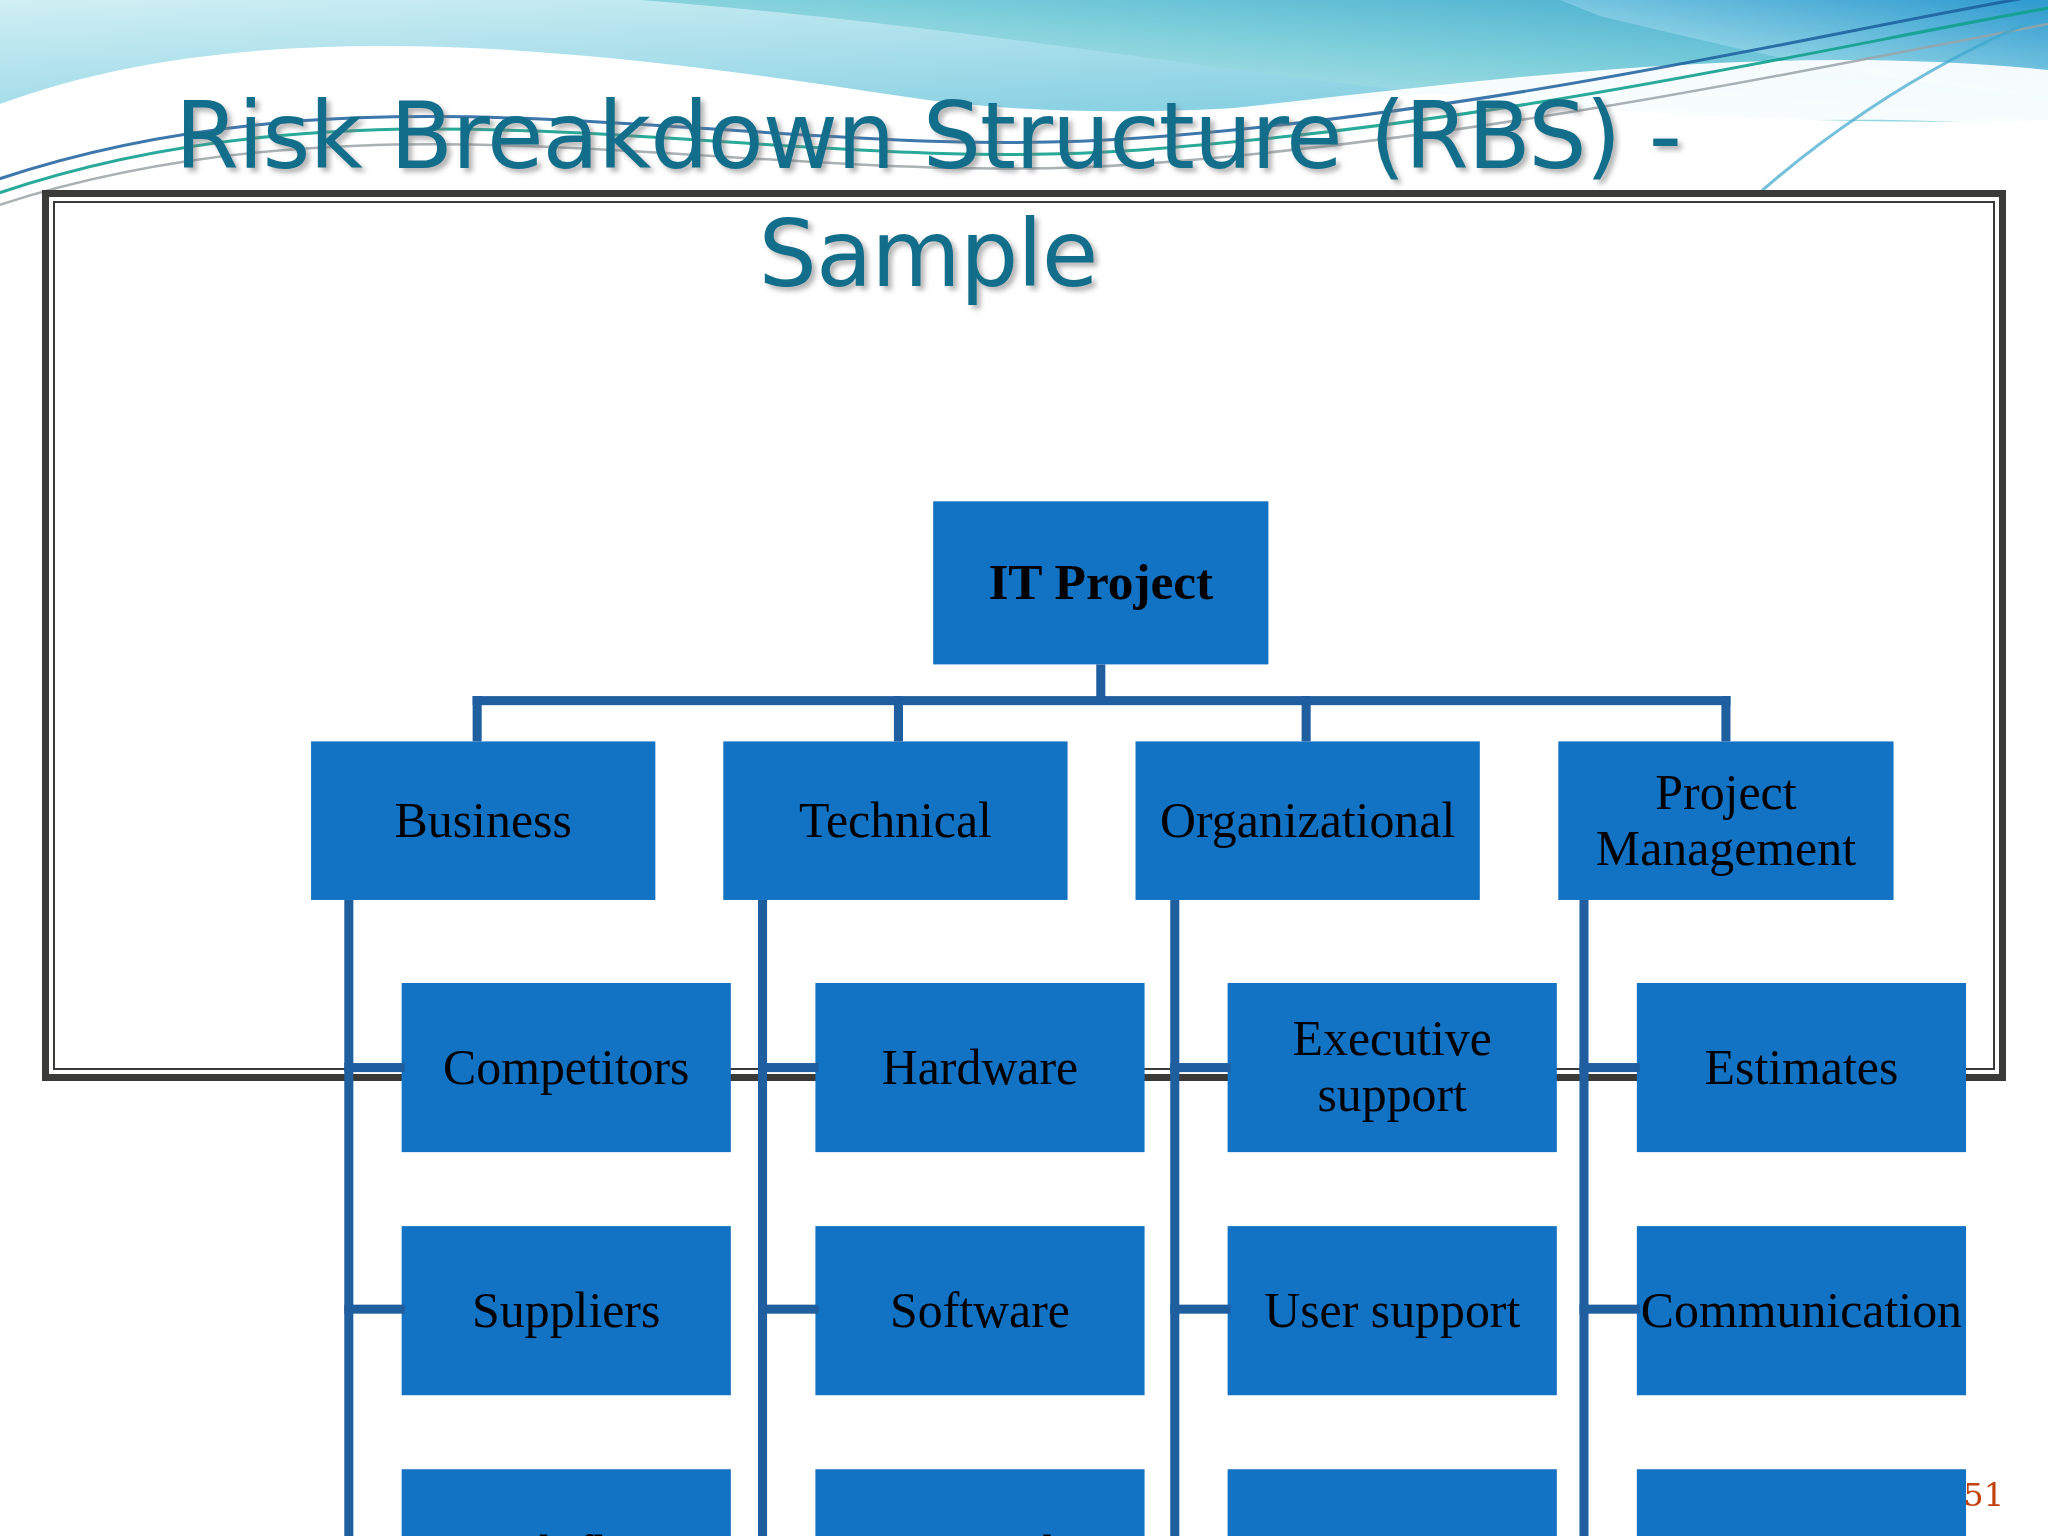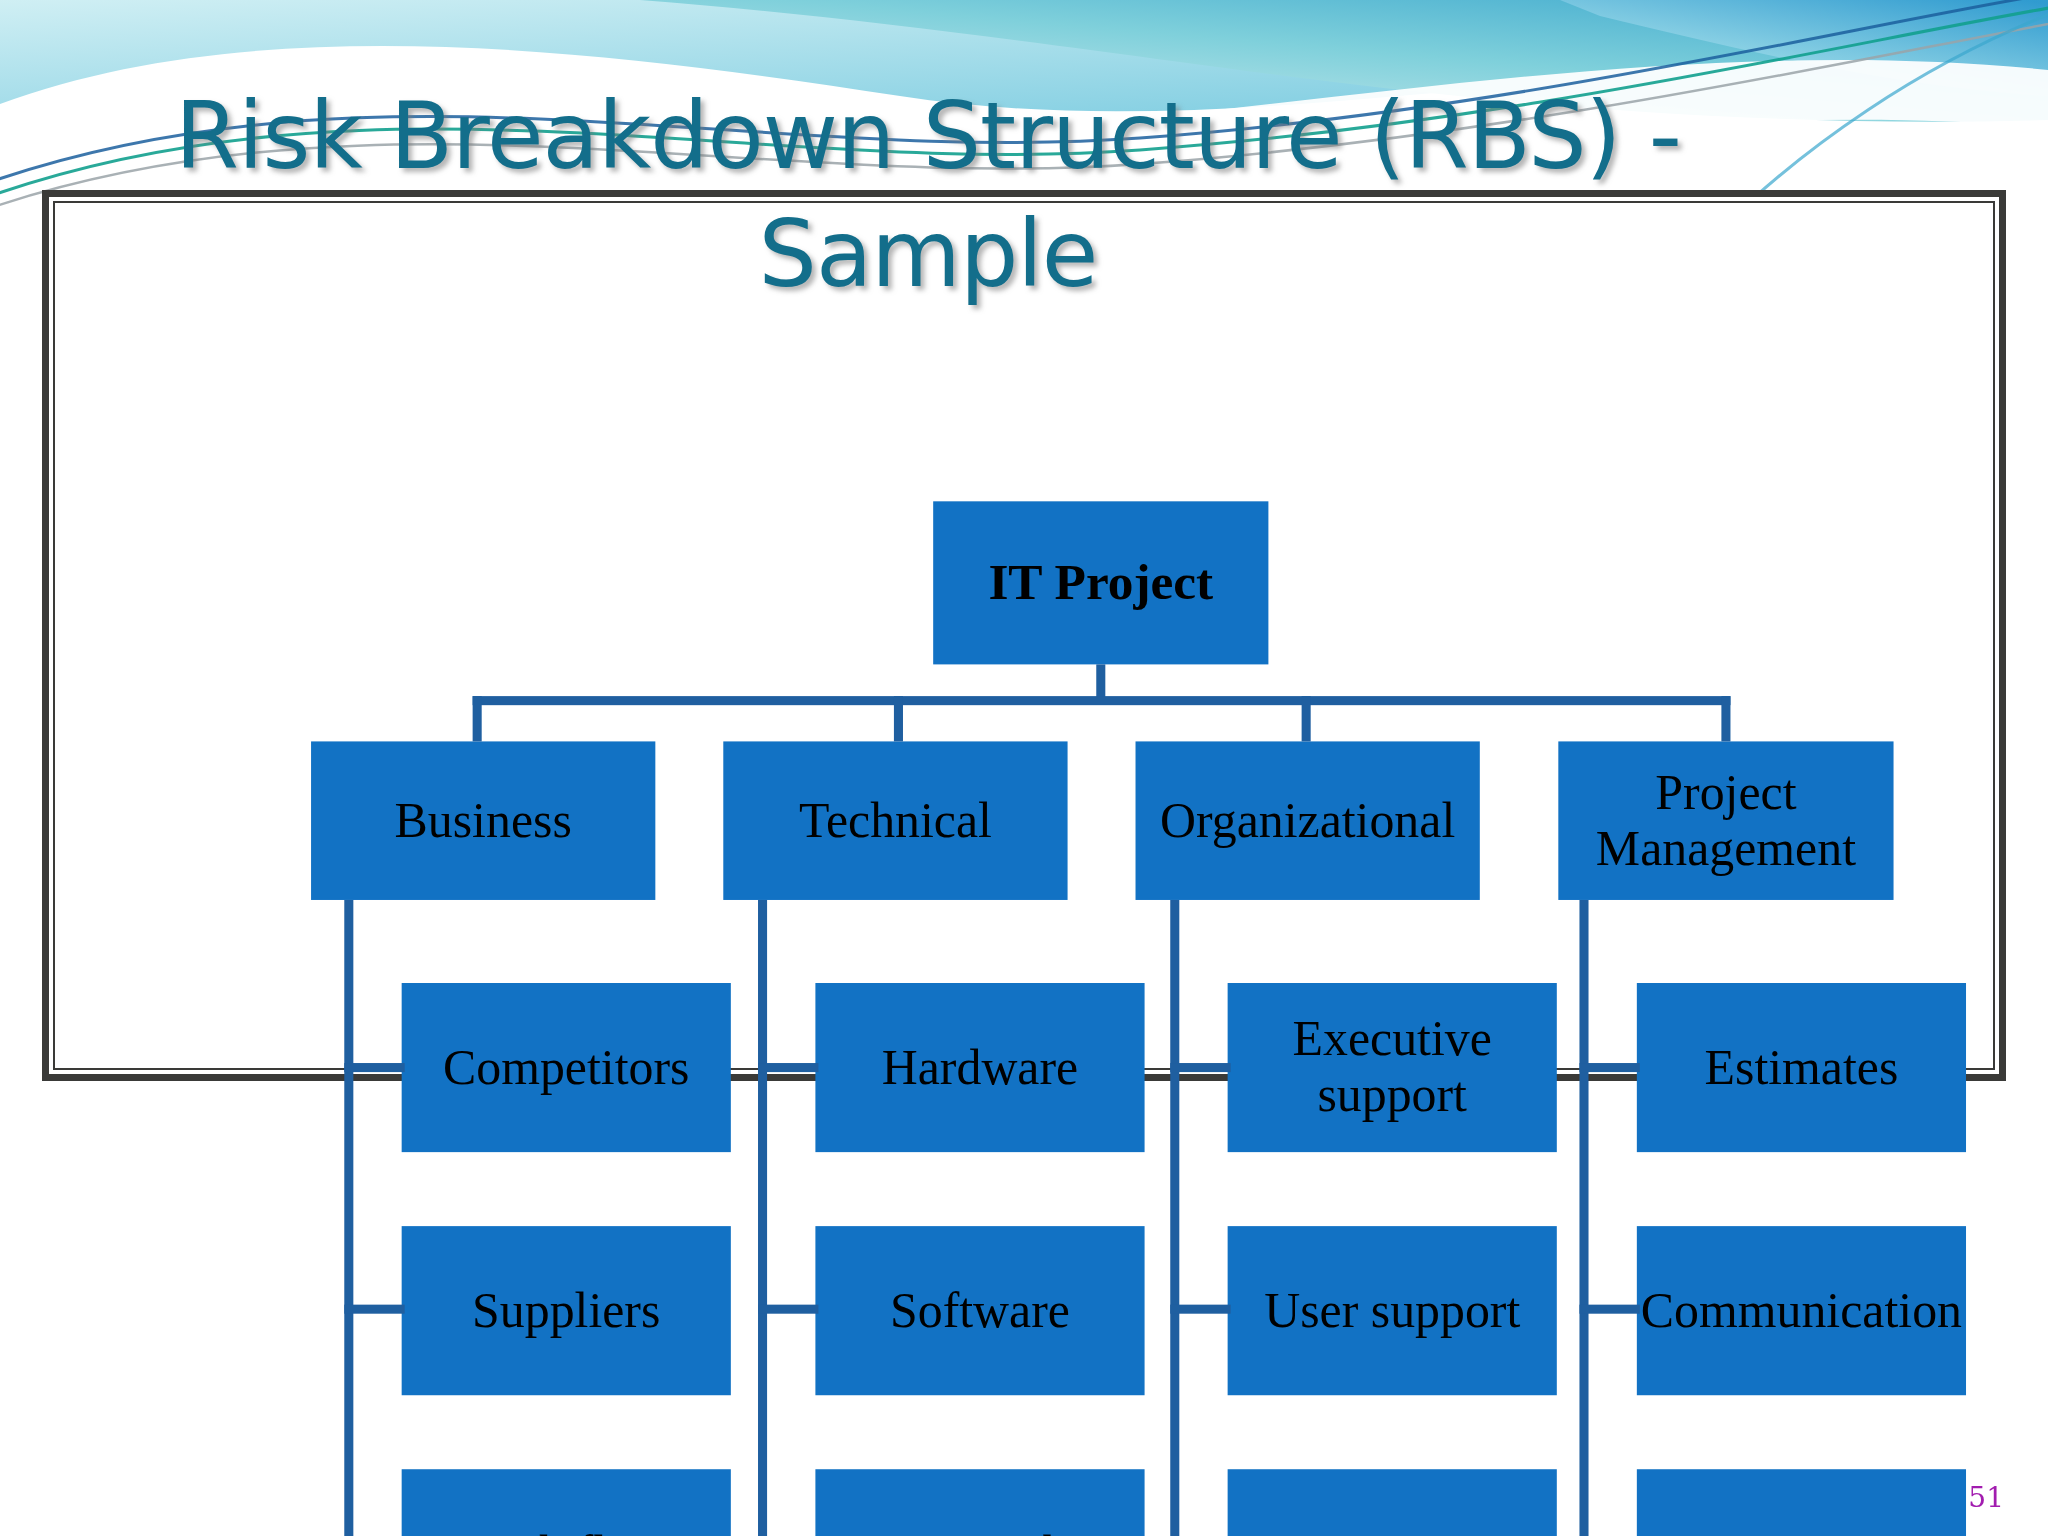--- a/index.html
+++ b/index.html
@@ -81,22 +81,22 @@
     z-index:3;
   }
   .conn-v{ width:6px; }
   .conn-h{ height:6px; }
 
   
   #page-number{
     position:absolute;
     right:44px; bottom:22px;
     font-family:"DejaVu Serif", serif;
-    font-size:28px;
-    color:#a21caf;
+    font-size:32px;
+    color:#c2410c;
     z-index:7;
   }
 </style>
 </head>
 <body>
 
 <svg id="header-art" viewBox="0 0 2048 230" preserveAspectRatio="none">
   <defs>
     <linearGradient id="gradA" x1="0" y1="1" x2="1" y2="0">
       <stop offset="0" stop-color="#ffffff"></stop>

